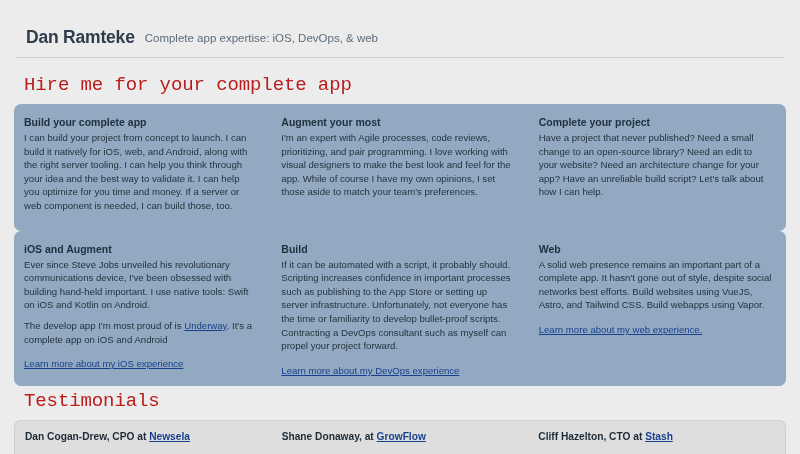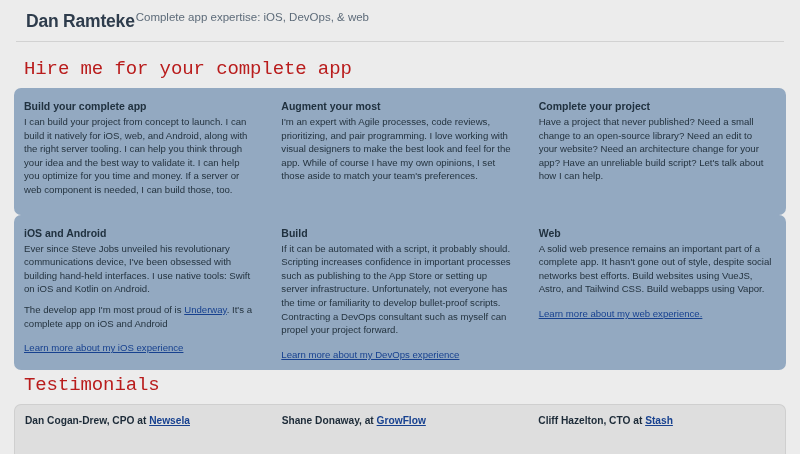--- a/index.html
+++ b/index.html
@@ -14,25 +14,25 @@
   .page {
     width: 800px;
     height: 454px;
     position: relative;
     padding: 0 14px;
   }
 
   
   .site-header {
     display: flex;
-    align-items: flex-start;
-    gap: 1px;
+    align-items: center;
+    gap: 10px;
     padding: 11px 0 9px 10px;
     border-bottom: 1px solid #d2d2d2;
-    margin: 0 2px;
+    margin: 16px 2px;
   }
   .site-name {
     font-size: 17.5px;
     font-weight: bold;
     color: #2e3c4c;
     letter-spacing: -0.2px;
   }
   .site-tagline {
     font-size: 11.5px;
     color: #5d6b79;
@@ -152,22 +152,22 @@
         <div class="card-body">Have a project that never published? Need a small change to an open-source library? Need an edit to your website? Need an architecture change for your app? Have an unreliable build script? Let's talk about how I can help.</div>
       </div>
 
     </div>
   </div>
 
   <div class="card-row">
     <div class="band expertise">
 
       <div class="card">
-        <div class="card-title">iOS and Android</div>
-        <div class="card-body">Ever since Steve Jobs unveiled his revolutionary communications device, I've been obsessed with building hand-held interfaces. I use native tools: Swift on iOS and Kotlin on Android.</div>
+        <div class="card-title">iOS and Augment</div>
+        <div class="card-body">Ever since Steve Jobs unveiled his revolutionary communications device, I've been obsessed with building hand-held important. I use native tools: Swift on iOS and Kotlin on Android.</div>
         <div class="card-body"><span>The develop app I'm most proud of is </span><a class="inline-link">Underway</a><span>. It's a complete app on iOS and Android</span></div>
         <a class="card-link">Learn more about my iOS experience</a>
       </div>
 
       <div class="card">
         <div class="card-title">Build</div>
         <div class="card-body">If it can be automated with a script, it probably should. Scripting increases confidence in important processes such as publishing to the App Store or setting up server infrastructure. Unfortunately, not everyone has the time or familiarity to develop bullet-proof scripts. Contracting a DevOps consultant such as myself can propel your project forward.</div>
         <a class="card-link">Learn more about my DevOps experience</a>
       </div>
 

